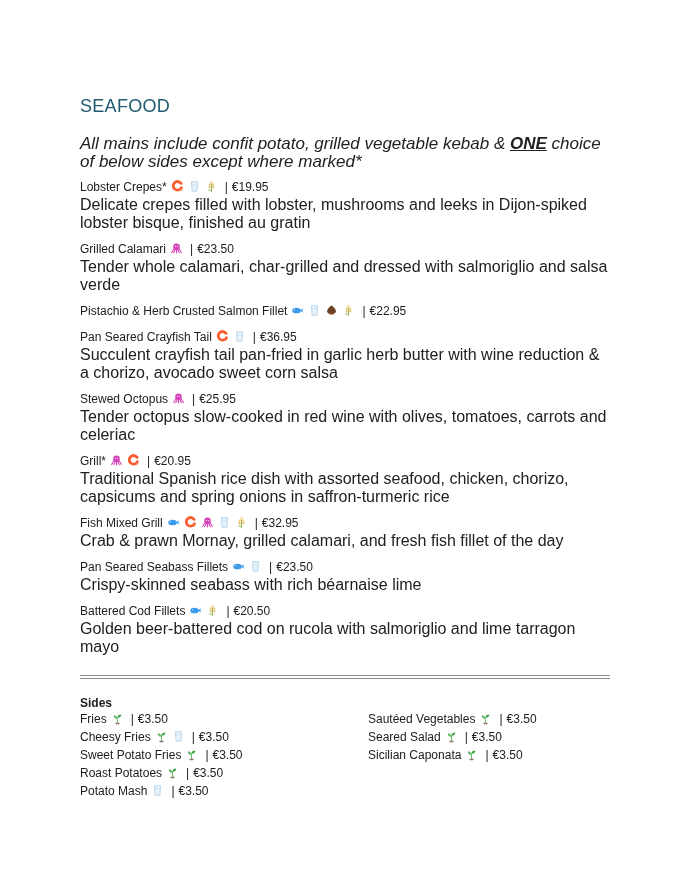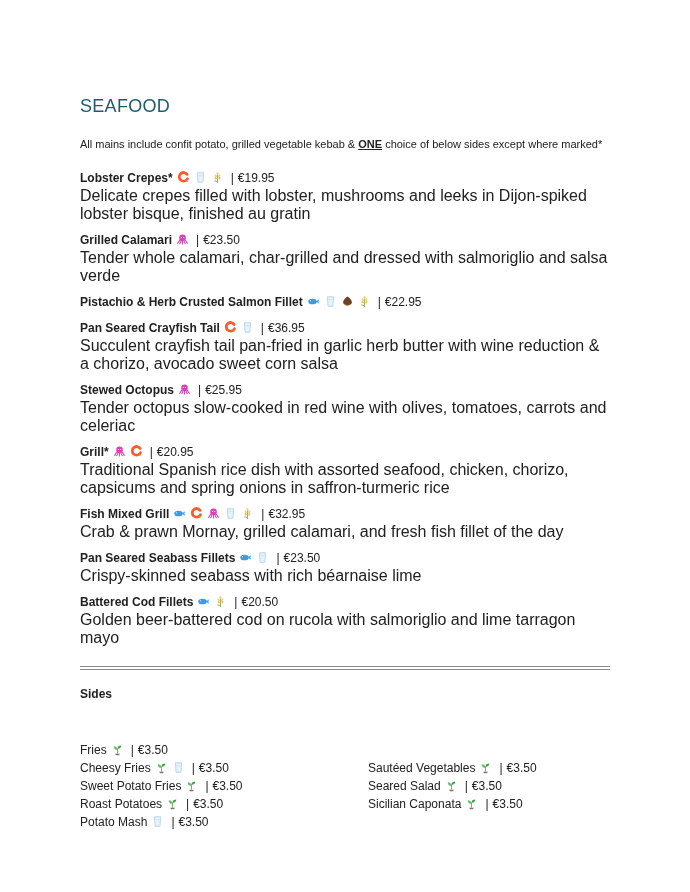--- a/index.html
+++ b/index.html
@@ -21,34 +21,35 @@
     padding: 96px 80px 0 80px;
   }
   .section-title {
     color: #1f5b6e;
     font-size: 18px;
     font-weight: 400;
     letter-spacing: 0.3px;
     margin: 0 0 18px 0;
   }
   .intro {
-    font-size: 11px;
+    font-style: italic;
+    font-size: 17px;
     line-height: 18px;
-    margin-bottom: 16px;
+    margin-bottom: 7px;
   }
   .intro .one {
     font-weight: bold;
     text-decoration: underline;
   }
   .item { margin-bottom: 8px; }
   .item-head {
     font-size: 12px;
     line-height: 18px;
   }
-  .item-name { font-weight: bold; }
+  .item-name { font-weight: normal; }
   .icon {
     display: inline-block;
     width: 13px;
     height: 13px;
     vertical-align: -2px;
     margin-left: 4px;
   }
   .icon svg { display: block; width: 13px; height: 13px; }
   .sep { margin: 0 4px 0 7px; }
   .desc {
@@ -61,22 +62,20 @@
     border-top: 1px solid #8c8c8c;
     border-bottom: 1px solid #8c8c8c;
   }
   .sides-title {
     font-size: 12px;
     font-weight: bold;
     margin-top: 17px;
   }
   .sides-columns {
     display: flex;
-    margin-top: 40px;
-    align-items: center;
   }
   .sides-col-left { width: 288px; flex: 0 0 288px; }
   .sides-col-right { flex: 1; }
   .side-item {
     font-size: 12px;
     line-height: 18.8px;
   }
 </style>
 </head>
 <body>

